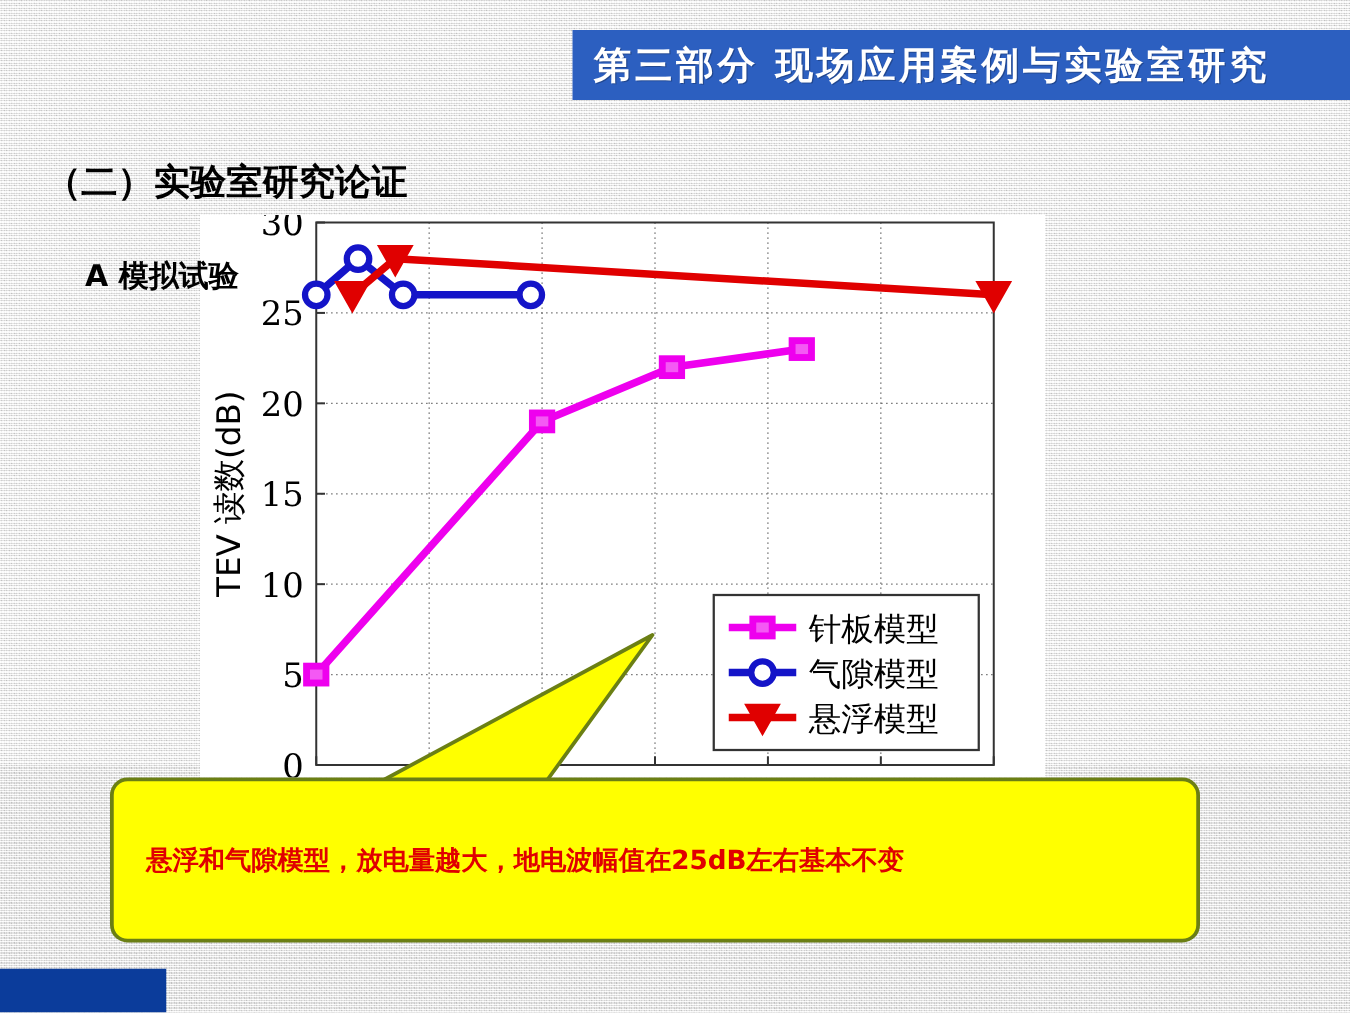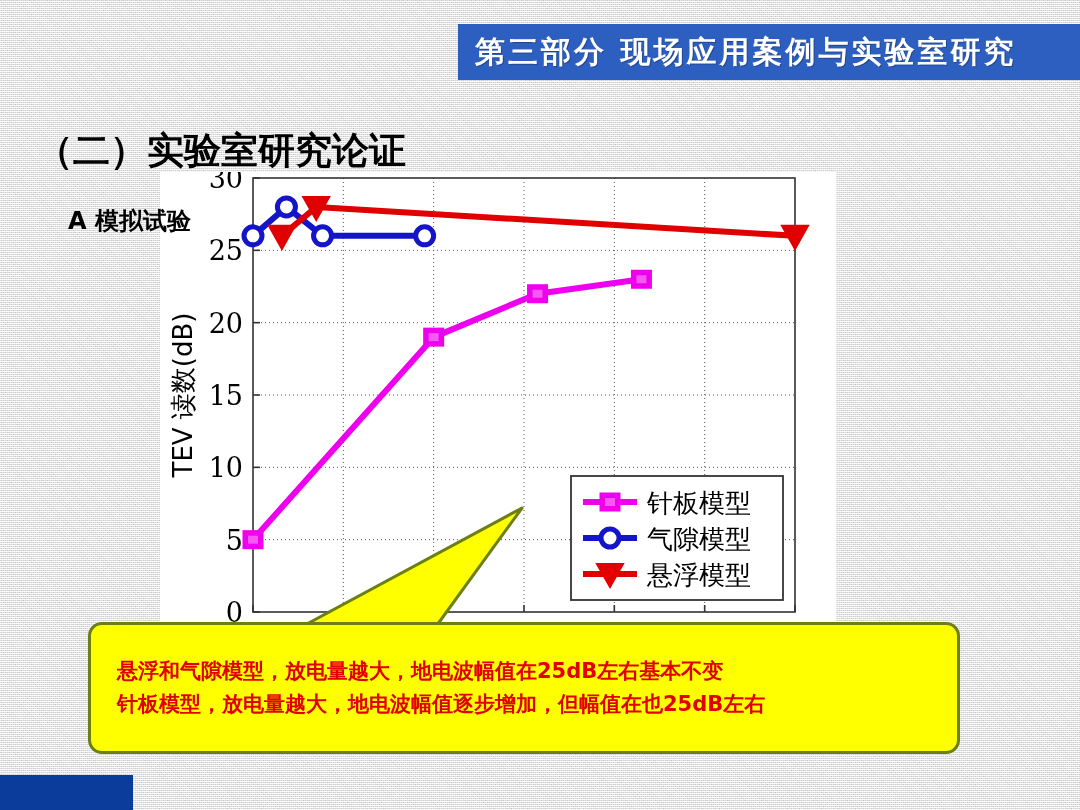--- a/index.html
+++ b/index.html
@@ -33,21 +33,21 @@
     font-size:30px;
     font-weight:700;
     letter-spacing:3px;
     margin-left:17px;
     white-space:nowrap;
     text-shadow:1px 1px 0 rgba(0,0,0,.25);
   }
   
   #page-title{
     position:absolute;left:36px;top:126px;
-    font-size:37px;font-weight:700;color:#000;
+    font-size:29px;font-weight:700;color:#000;
     font-family:"DejaVu Sans","Liberation Sans",sans-serif;
     letter-spacing:0px;z-index:4;white-space:nowrap;
   }
   #sub-title{
     position:absolute;left:52px;top:205px;
     font-size:24px;font-weight:700;color:#000;
     font-family:"DejaVu Sans","Liberation Sans",sans-serif;
     z-index:4;white-space:nowrap;margin-left:16px;
   }
   
@@ -192,16 +192,15 @@
       <text x="487" y="412" font-size="26" fill="#000" font-family="&quot;DejaVu Sans&quot;,&quot;Liberation Sans&quot;,sans-serif">悬浮模型</text>
     </svg>
 </div>
 
 <svg id="callout-pointer">
   <polygon points="522,508 292,632 432,632" fill="#ffff00" stroke="#6b7f14" stroke-width="3" stroke-linejoin="round"></polygon>
 </svg>
 
 <div id="callout-box">
   <div class="callout-line">悬浮和气隙模型，放电量越大，地电波幅值在25dB左右基本不变</div>
-  <div class="callout-line">针板模型，放电量越大，地电波幅值逐步增加，但幅值在也25dB左右</div>
 </div>
 
 <div id="footer-block"></div>
 
 </body></html>

